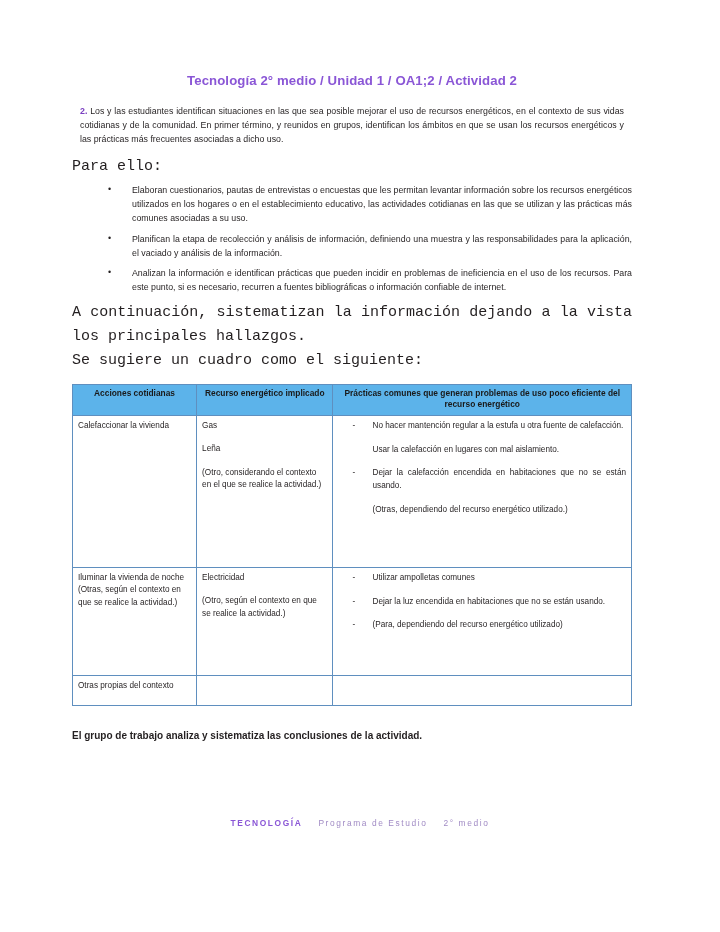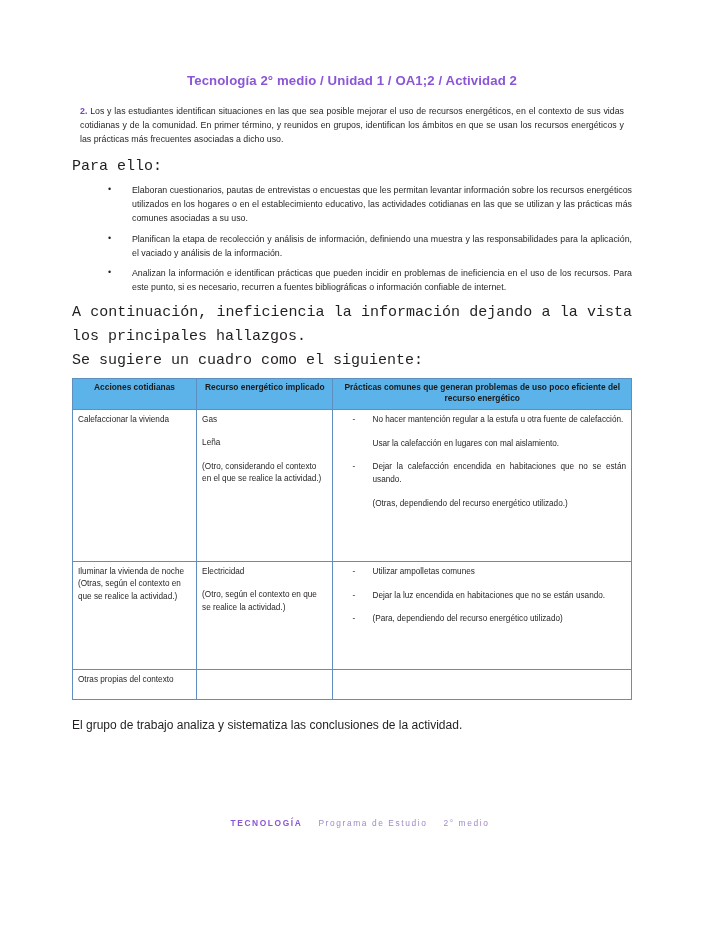--- a/index.html
+++ b/index.html
@@ -73,21 +73,21 @@
     position: absolute;
     left: -10px;
     top: -1px;
     font-size: 9px;
     color: #231f20;
   }
   .after-list { margin-top: 4px; }
   table.grid {
     border-collapse: collapse;
     width: 100%;
-    margin-top: 4px;
+    margin-top: 10px;
     table-layout: fixed;
   }
   table.grid td, table.grid th {
     border: 1px solid #5f8fbf;
     vertical-align: top;
     padding: 4px 5px 5px 5px;
     font-size: 8.2px;
     line-height: 1.5;
     color: #231f20;
   }
@@ -123,24 +123,25 @@
     content: "-";
     position: absolute;
     left: 14px;
     top: 0;
   }
   ul.dashes > li.nodash::before { content: ""; }
   .tallrow td { height: 152px; }
   .row2 td { height: 108px; }
   .row3 td { height: 30px; }
   .closing {
-    font-size: 12px;
-    line-height: 1.62;
-    color: #231f20;
-    margin-top: 16px;
+    font-size: 10px;
+    line-height: 1.62;
+    color: #231f20;
+    margin-top: 22px;
+    font-weight: bold;
   }
   .footer {
     position: absolute;
     left: 0;
     top: 818px;
     width: 720px;
     text-align: center;
     font-size: 8.4px;
     letter-spacing: 1.6px;
     color: #9a66d8;
@@ -165,21 +166,21 @@
     <p class="intro"><span class="num">2.</span> <span>Los y las estudiantes identifican situaciones en las que sea posible mejorar el uso de recursos energéticos, en el contexto de sus vidas cotidianas y de la comunidad. En primer término, y reunidos en grupos, identifican los ámbitos en que se usan los recursos energéticos y las prácticas más frecuentes asociadas a dicho uso.</span></p>
 
     <p class="para tight">Para ello:</p>
 
     <ul class="bullets">
       <li>Elaboran cuestionarios, pautas de entrevistas o encuestas que les permitan levantar información sobre los recursos energéticos utilizados en los hogares o en el establecimiento educativo, las actividades cotidianas en las que se utilizan y las prácticas más comunes asociadas a su uso.</li>
       <li>Planifican la etapa de recolección y análisis de información, definiendo una muestra y las responsabilidades para la aplicación, el vaciado y análisis de la información.</li>
       <li>Analizan la información e identifican prácticas que pueden incidir en problemas de ineficiencia en el uso de los recursos. Para este punto, si es necesario, recurren a fuentes bibliográficas o información confiable de internet.</li>
     </ul>
 
-    <p class="para after-list">A continuación, ineficiencia la información dejando a la vista los principales hallazgos.</p>
+    <p class="para after-list">A continuación, sistematizan la información dejando a la vista los principales hallazgos.</p>
     <p class="para tight">Se sugiere un cuadro como el siguiente:</p>
 
     <table class="grid">
       <thead>
         <tr>
           <th class="col1">Acciones cotidianas</th>
           <th class="col2">Recurso energético implicado</th>
           <th class="col3">Prácticas comunes que generan problemas de uso poco eficiente del recurso energético</th>
         </tr>
       </thead>

